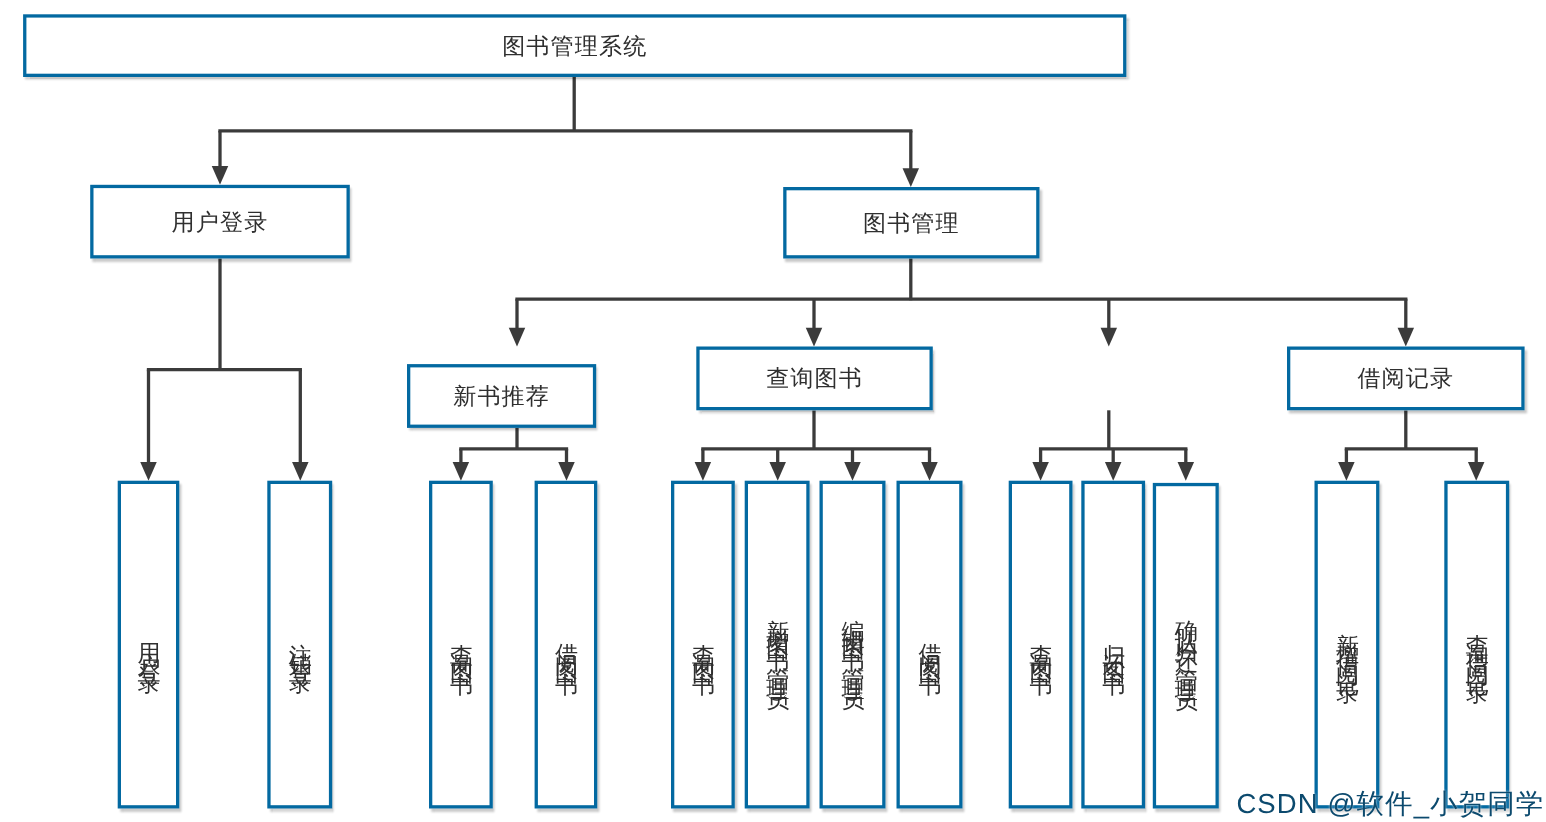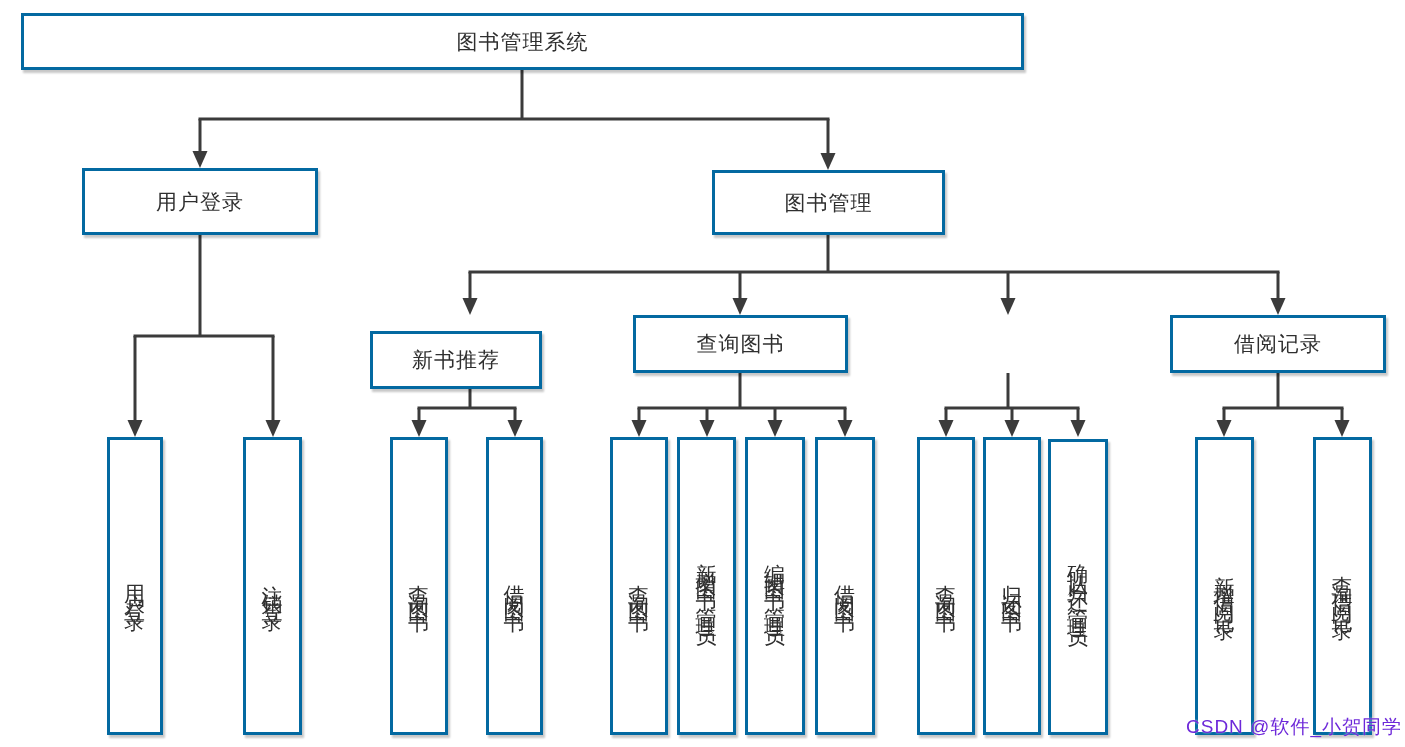--- a/index.html
+++ b/index.html
@@ -36,23 +36,23 @@
     position:absolute;
     left:0;top:0;
     width:1405px;height:747px;
     z-index:1;
     pointer-events:none;
   }
   #connectors line{stroke:#3b3b3b;stroke-width:3;}
   #connectors polygon{fill:#3b3b3b;stroke:none;}
   .watermark{
     position:absolute;
-    left:1186px;top:714px;
-    font-size:19px;
-    color:#6d28d9;
+    left:1124px;top:714px;
+    font-size:25px;
+    color:#0c4a6e;
     letter-spacing:1px;
     z-index:3;
     text-shadow:0 0 2px rgba(255,255,255,0.8);
     white-space:nowrap;
   }
 </style>
 </head>
 <body>
 
 <div id="canvas">

